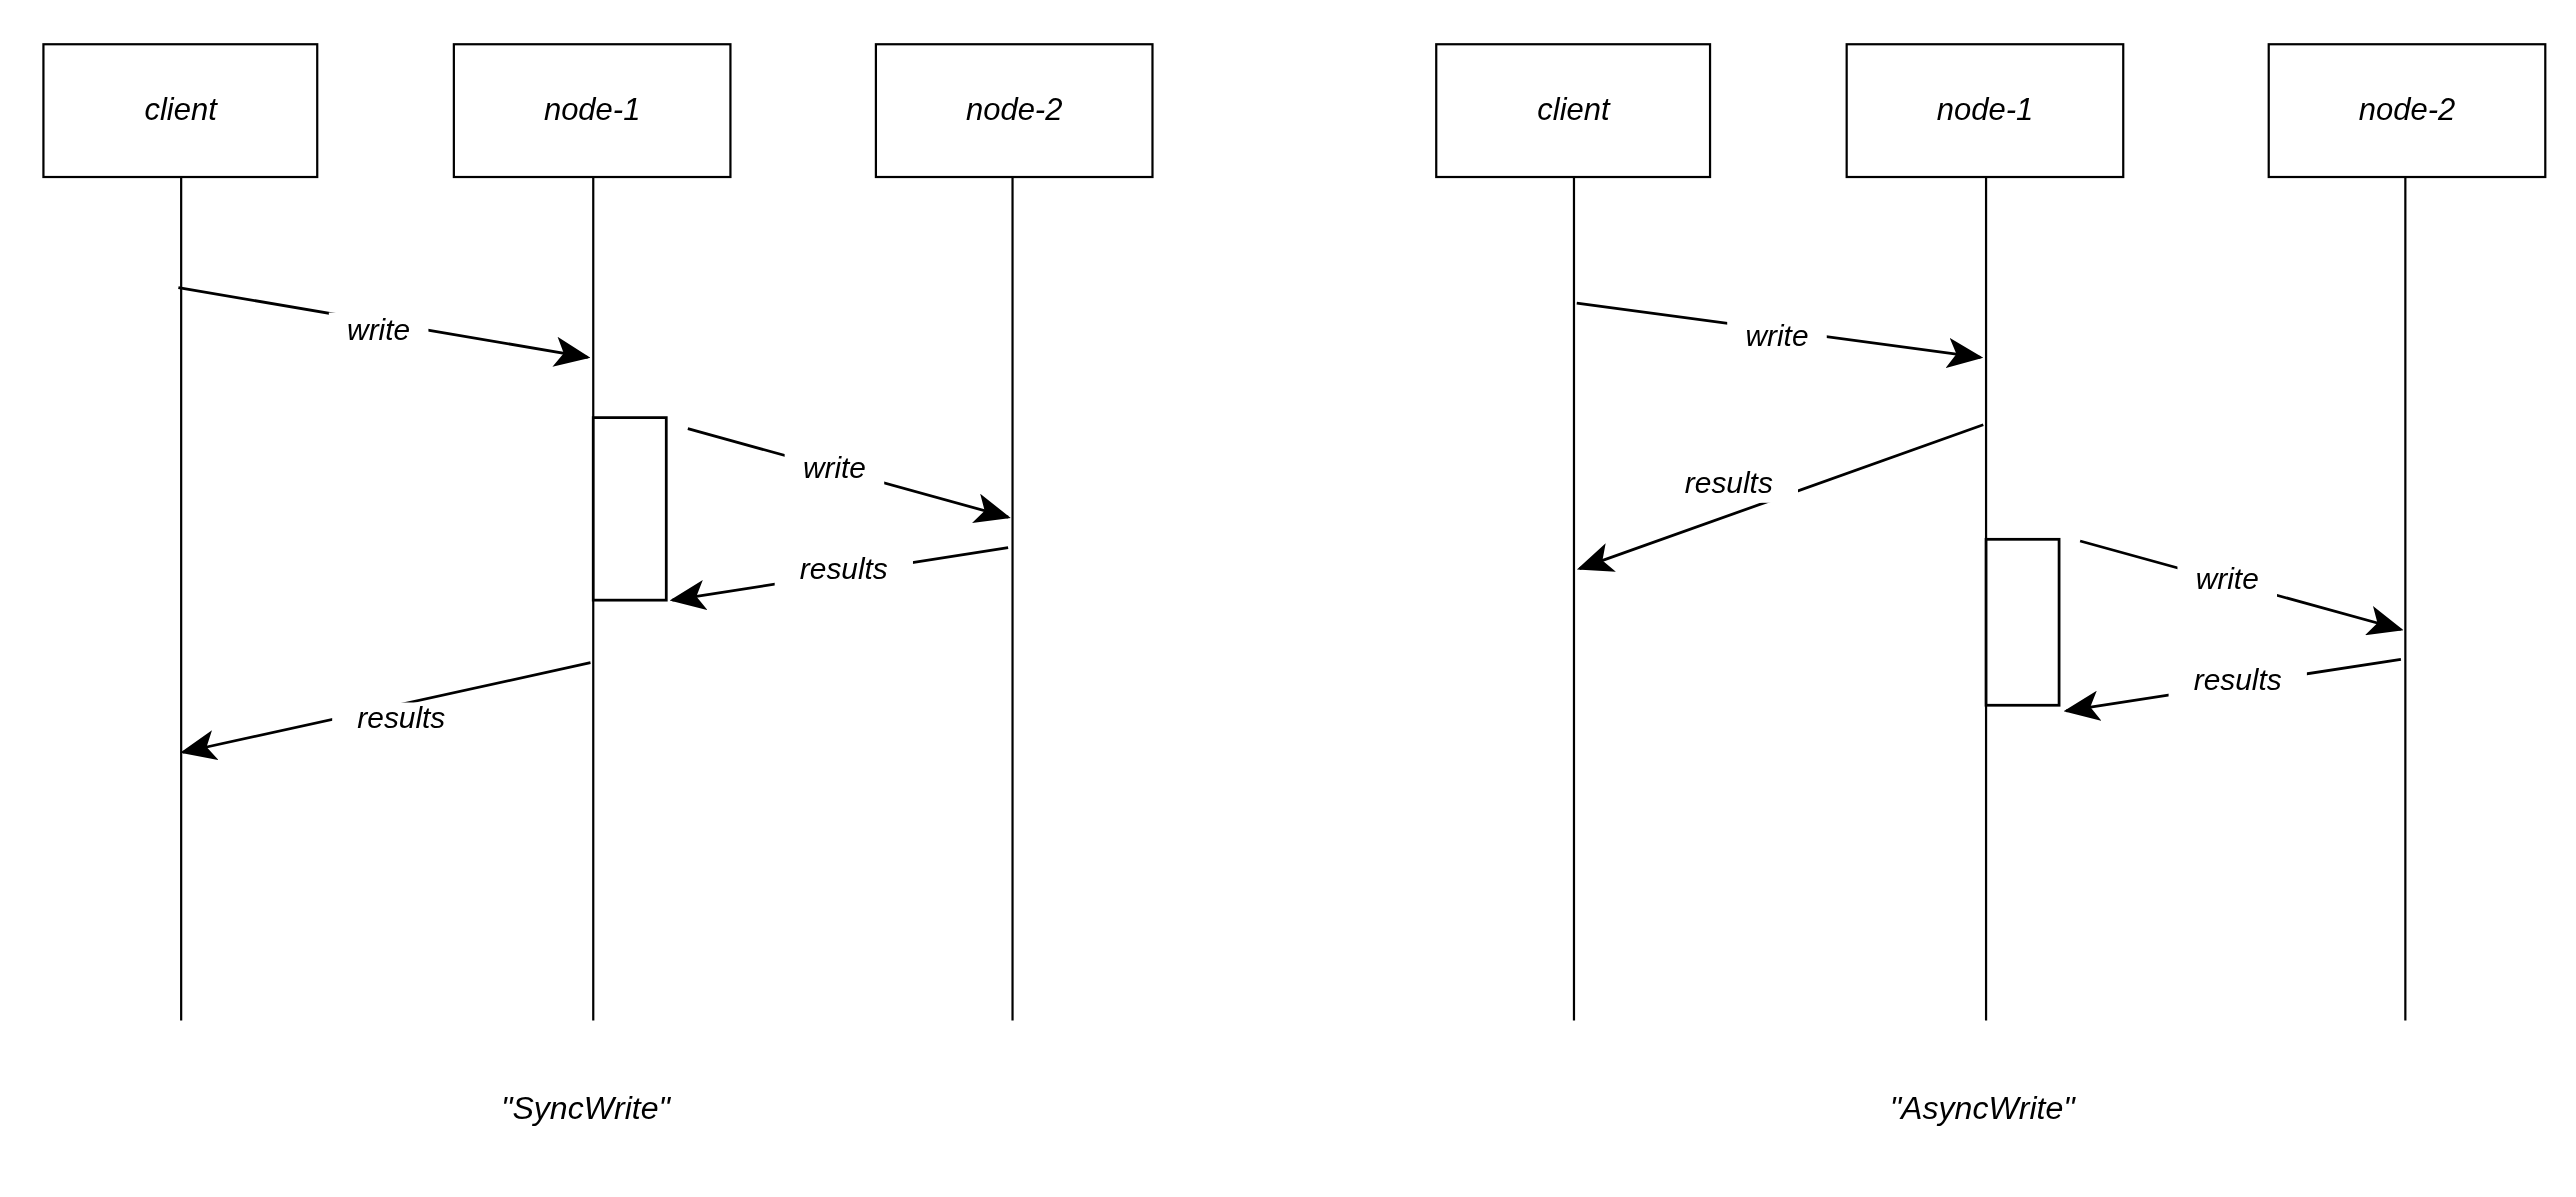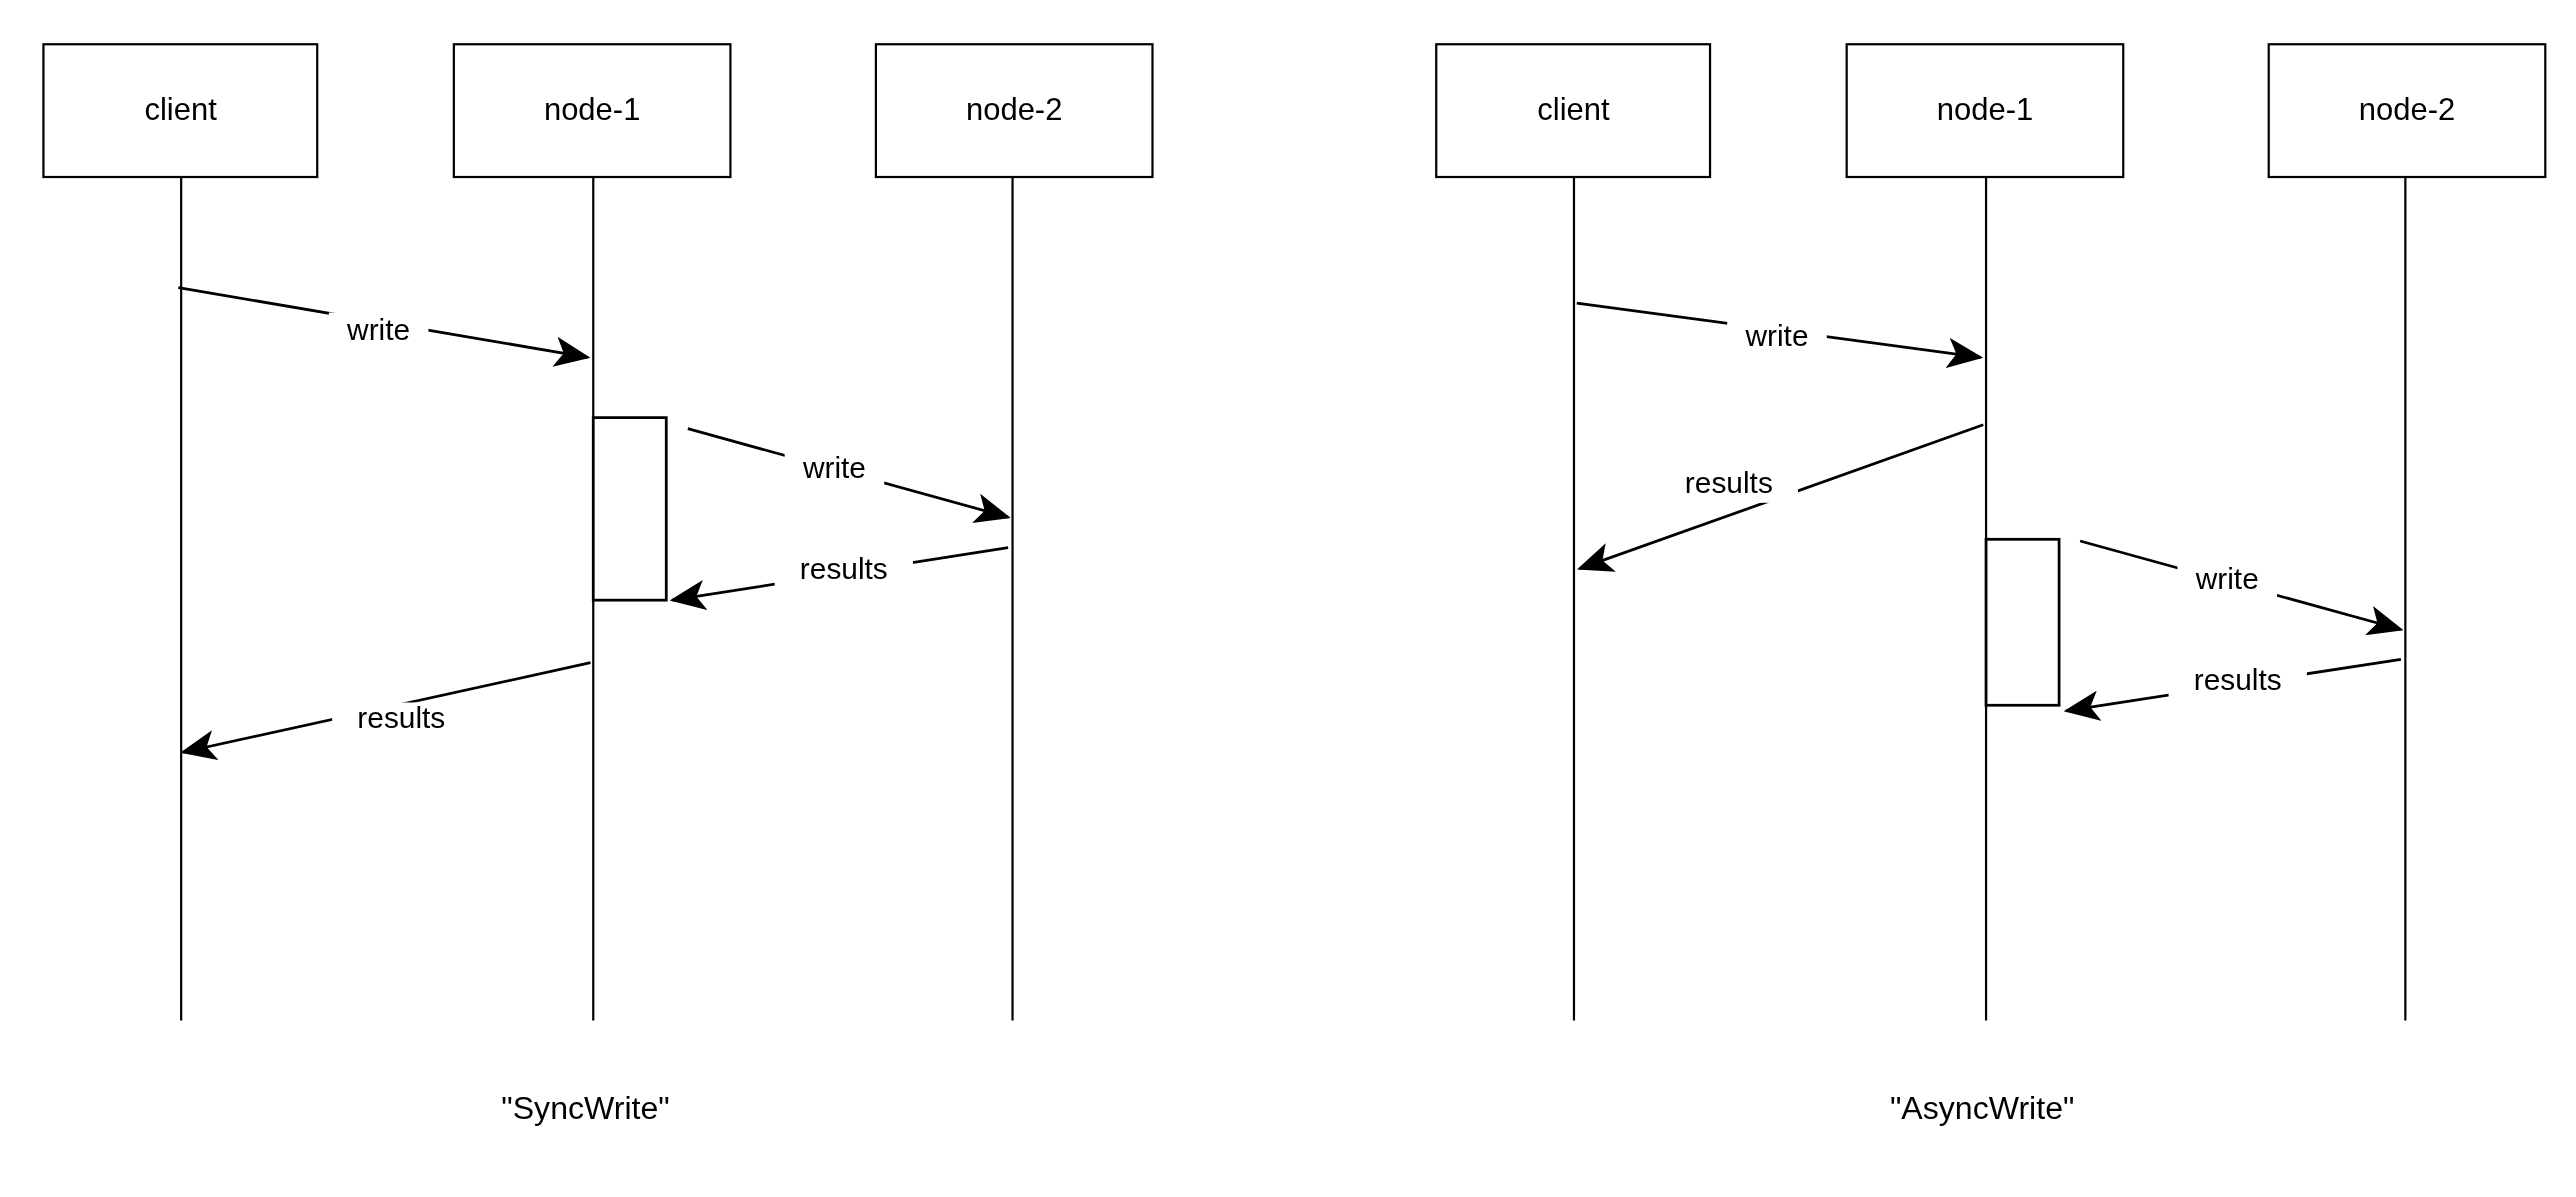--- a/index.html
+++ b/index.html
@@ -12,20 +12,21 @@
     width: 2576px;
     height: 1197px;
     overflow: hidden;
     font-family: "Liberation Sans", sans-serif;
   }
   #stage {
     position: relative;
     width: 2576px;
     height: 1197px;
     background: #ffffff;
+    font-style: italic;
   }
   svg.diagram-canvas {
     position: absolute;
     top: 0;
     left: 0;
     width: 2576px;
     height: 1197px;
     display: block;
   }
   .participant-box-rect {

